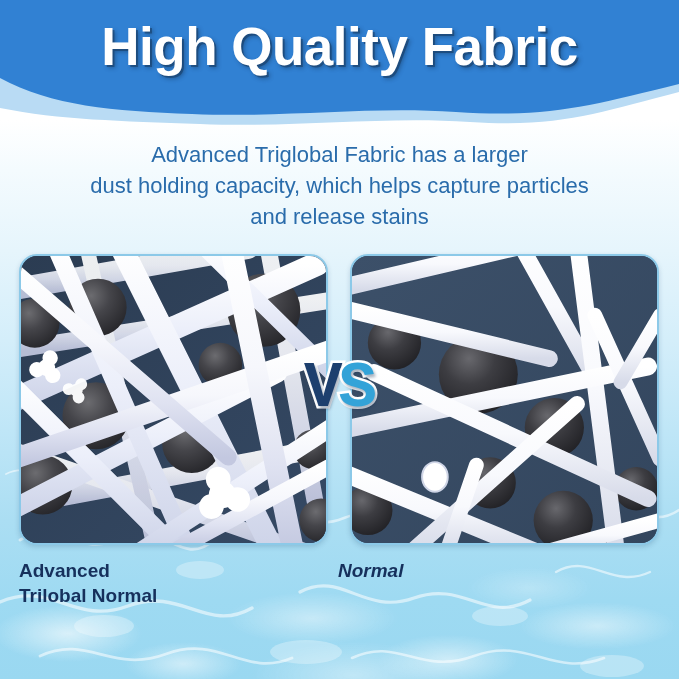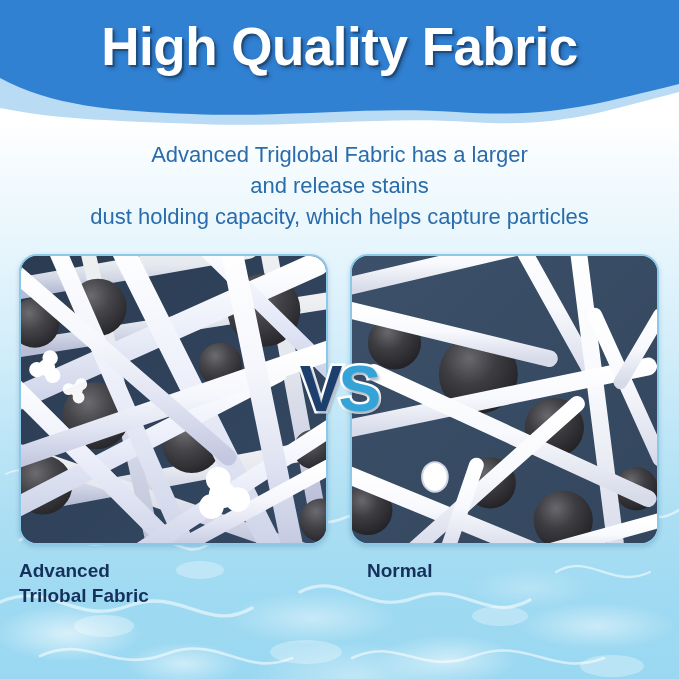--- a/index.html
+++ b/index.html
@@ -113,21 +113,21 @@
 
   
   .vs {
     position: absolute;
     left: 0; right: 0; top: 357px;
     text-align: center;
     z-index: 8;
     font-size: 64px;
     font-weight: bold;
     line-height: 1;
-    font-family: Liberation Sans, sans-serif;
+    font-family: Liberation Mono, monospace;
     letter-spacing: -2px;
   }
   .vs span {
     display: inline-block;
     -webkit-text-stroke: 5px #ffffff;
     paint-order: stroke fill;
     text-shadow: 2px 3px 3px rgba(20,45,80,.35);
   }
   .vs .v { color: #1d3f6e; }
   .vs .s { color: #33a3d8; margin-left: -2px; }
@@ -142,21 +142,21 @@
   .caption {
     position: absolute;
     top: 0;
     width: 309px;
     color: #16305c;
     font-weight: bold;
     font-size: 19px;
     line-height: 25px;
   }
   .caption.left  { left: 19px; }
-  .caption.right { left: 367px; }
+  .caption.right { left: 338px; font-style: italic; }
   .caption .ln { display: block; }
 </style>
 </head>
 <body>
 
 <div id="poster">
 
   <div class="bg-base"></div>
   <div class="bg-caustics"></div>
   <svg class="bg-caustics-svg" viewBox="0 0 679 259" preserveAspectRatio="none">
@@ -182,22 +182,22 @@
   </svg>
 
   <svg class="header-wave" viewBox="0 0 679 132" preserveAspectRatio="none">
     <path d="M0,0 H679 V92 C 600,112 560,128 470,122 C 380,116 300,128 200,124 C 120,121 60,120 0,108 Z" fill="#b9dbf4"></path>
     <path d="M0,0 H679 V84 C 590,106 548,118 456,112 C 366,106 288,118 192,114 C 112,111 52,106 0,78 Z" fill="#3181d3"></path>
   </svg>
   <div class="header-title">High Quality Fabric</div>
 
   <div class="subtitle">
     <span class="ln">Advanced Triglobal Fabric has a larger</span>
+    <span class="ln">dust holding capacity, which helps capture particles</span>
     <span class="ln">and release stains</span>
-    <span class="ln">dust holding capacity, which helps capture particles</span>
   </div>
 
   <div class="panels">
 
     <div class="panel left">
       <svg viewBox="0 0 309 291" preserveAspectRatio="none">
         <defs>
           <linearGradient id="lfib" x1="0" y1="0" x2="0" y2="1">
             <stop offset="0%" stop-color="#ffffff"></stop>
             <stop offset="40%" stop-color="#f6f7fc"></stop>
@@ -338,20 +338,20 @@
     </div>
   </div>
 
   <div class="vs">
     <span class="v">V</span><span class="s">S</span>
   </div>
 
   <div class="captions">
     <div class="caption left">
       <span class="ln">Advanced</span>
-      <span class="ln">Trilobal Fabric</span>
+      <span class="ln">Trilobal Normal</span>
     </div>
     <div class="caption right">
       <span class="ln">Normal</span>
     </div>
   </div>
 
 </div>
 
 </body></html>

